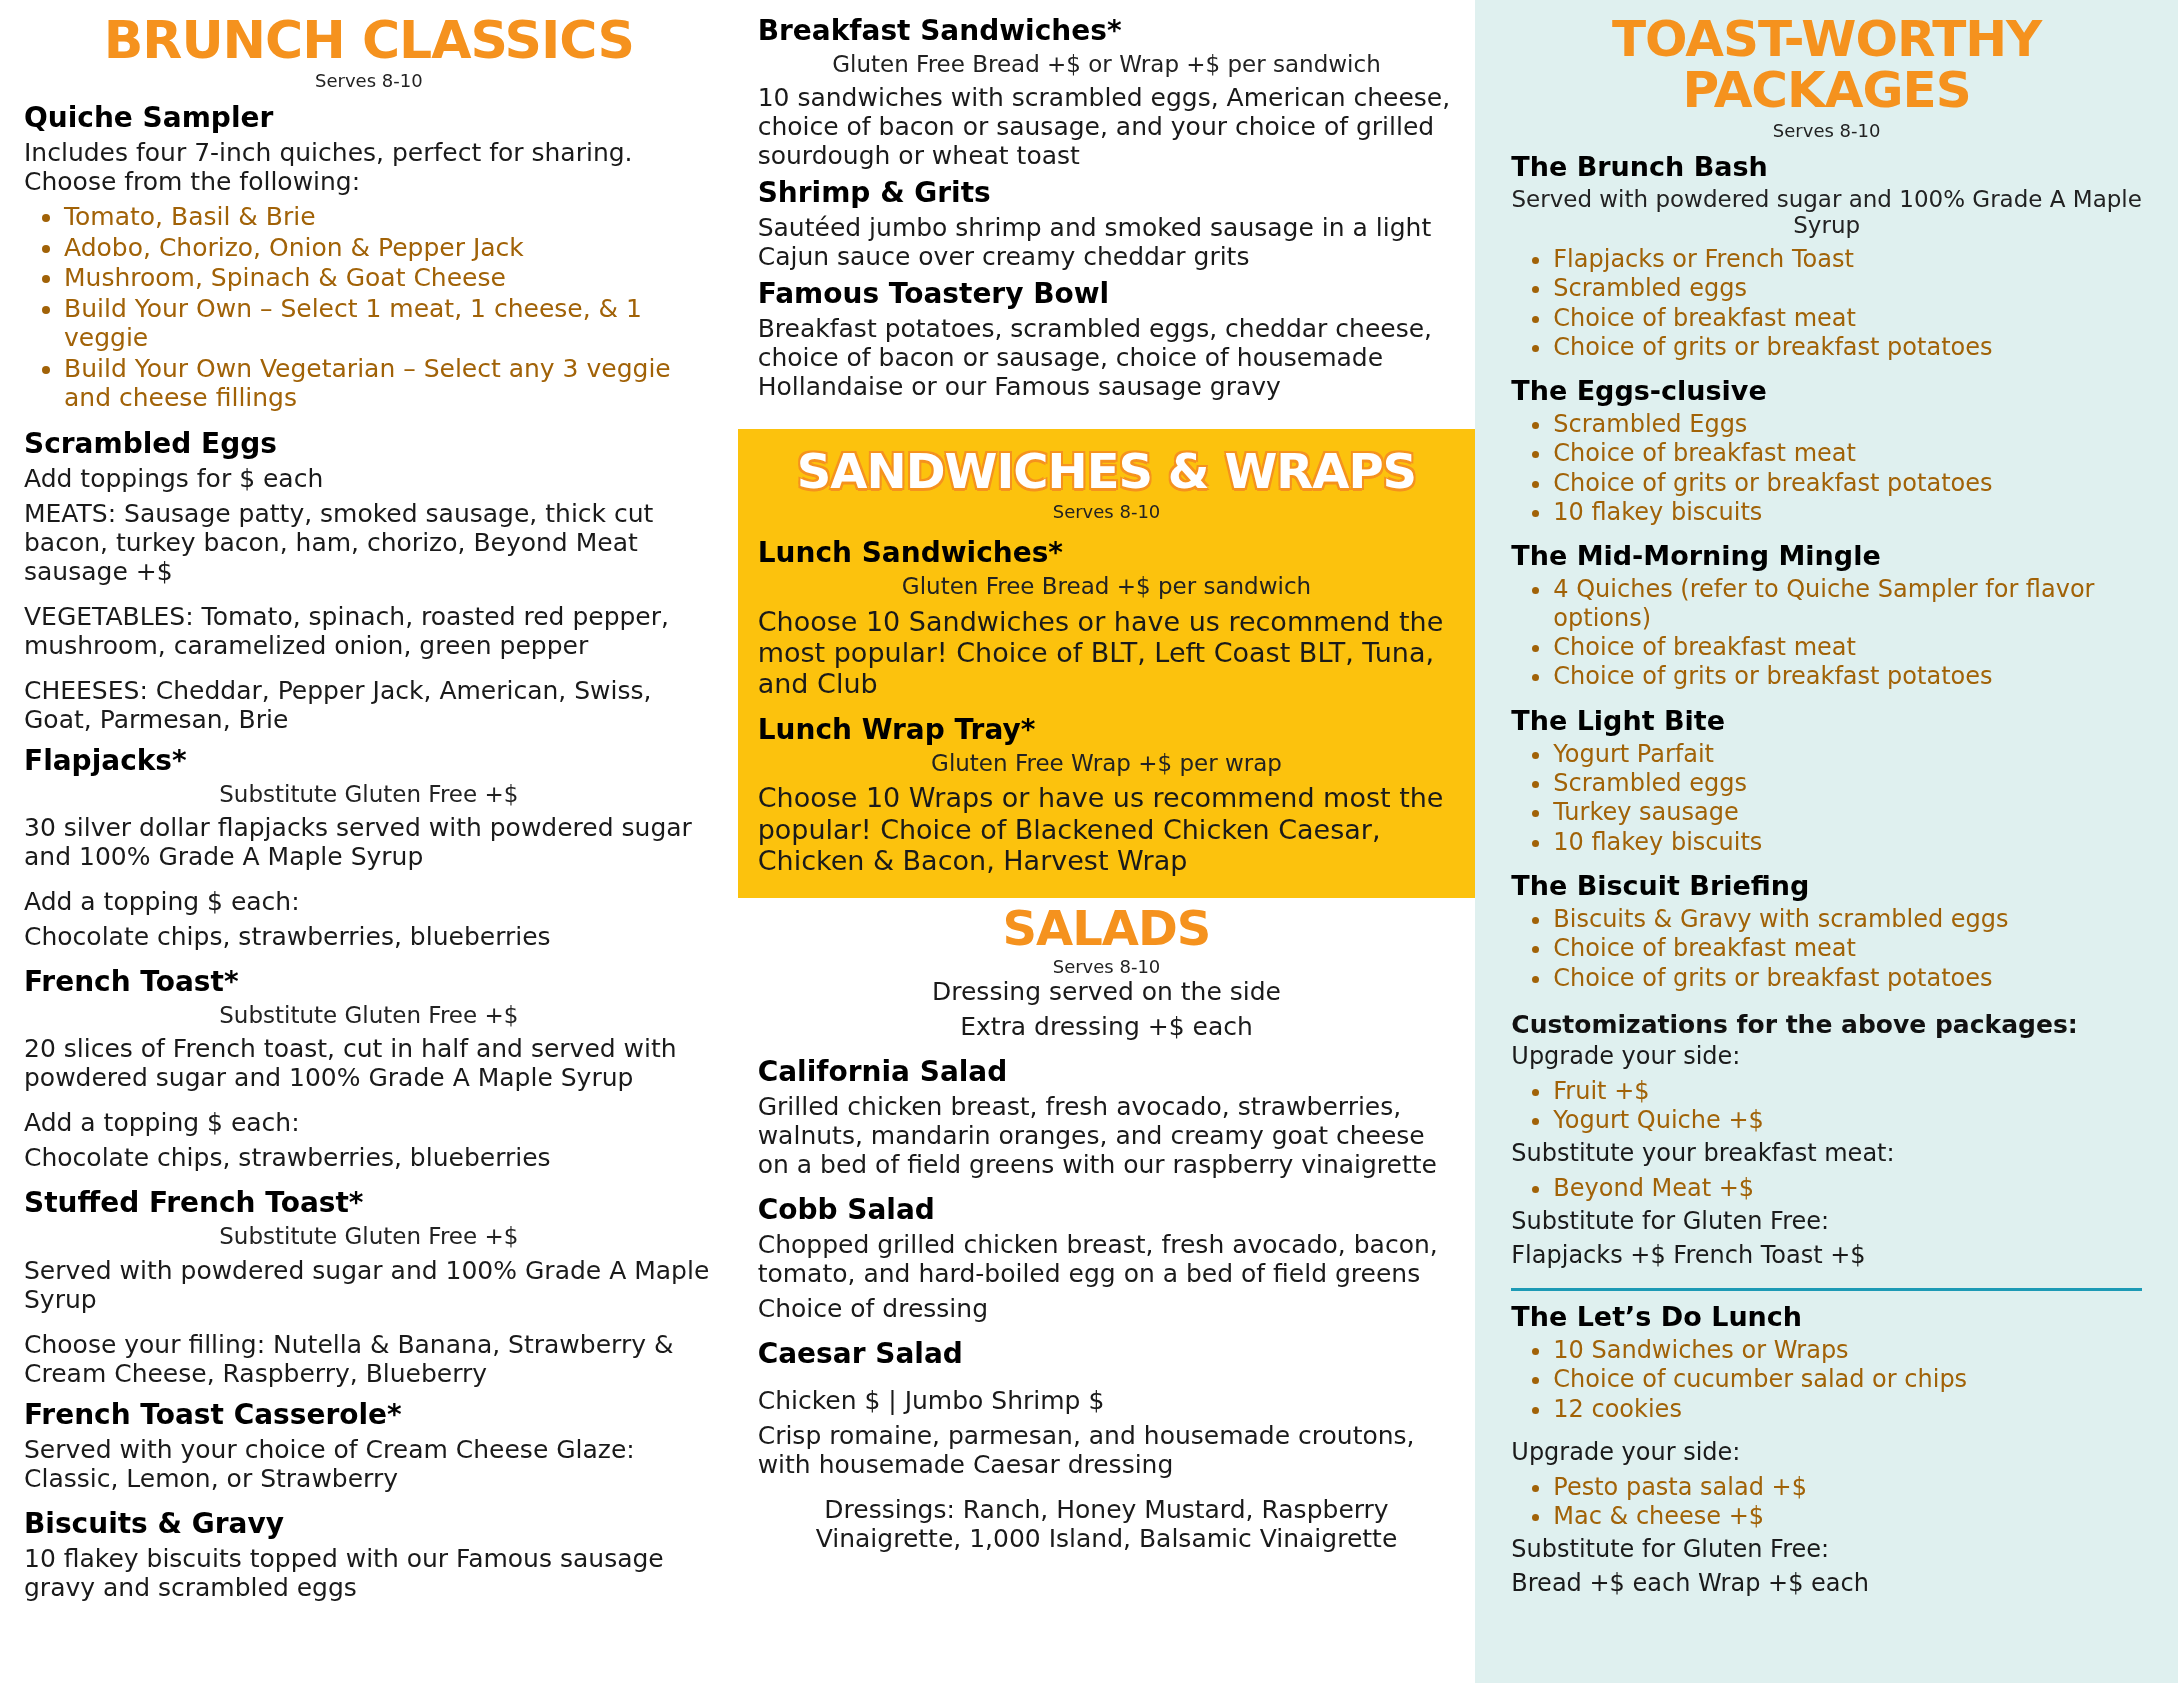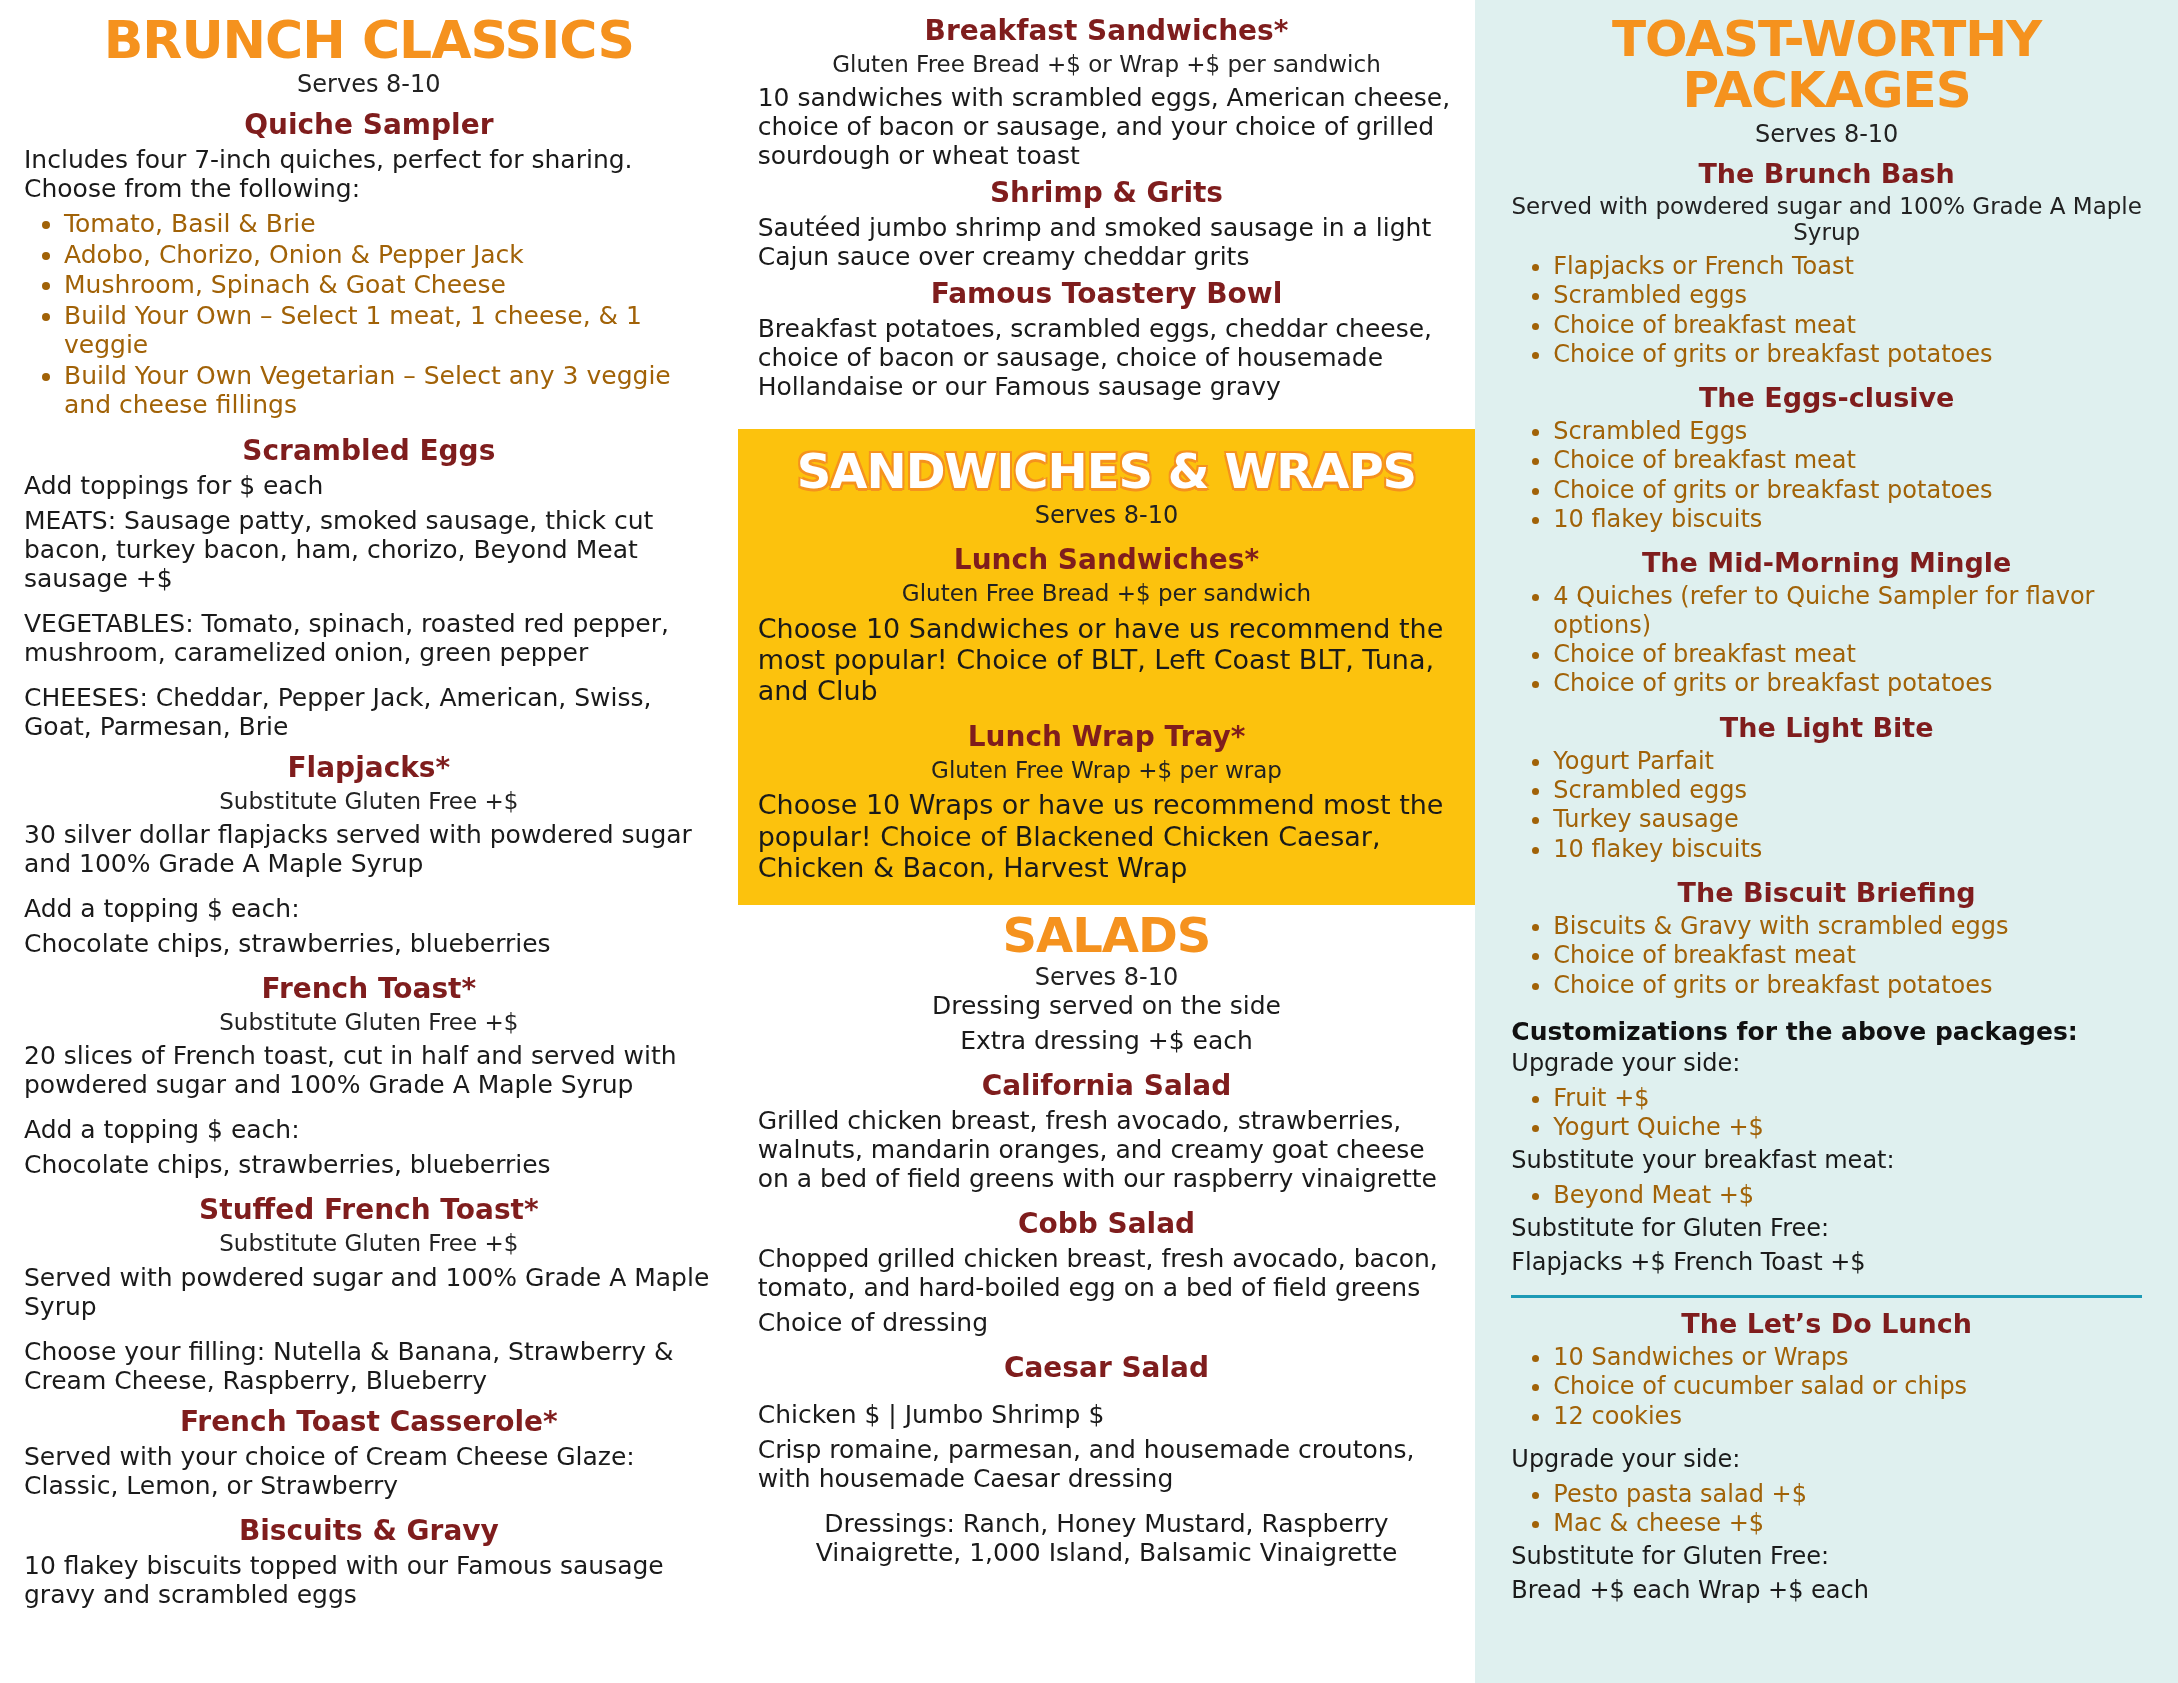--- a/index.html
+++ b/index.html
@@ -21,27 +21,27 @@
     font-family:"DejaVu Sans", sans-serif;
     font-weight:bold;
     color:#f5921e;
     font-size:52px;
     letter-spacing:-1px;
     text-align:center;
     line-height:1.0;
     margin:0 0 4px 0;
   }
   .banner-title.small { font-size:48px; }
-  .serves { text-align:center; font-size:24px; color:#222; margin:0 0 10px 0; }
+  .serves { text-align:center; font-size:18px; color:#222; margin:0 0 10px 0; }
 
   h3.item {
-    text-align:center;
+    text-align:left;
     font-size:28px;
     font-weight:bold;
-    color:#7f1d1d;
+    color:#000000;
     margin:14px 0 4px 0;
   }
   h3.item.tight { margin-top:10px; }
   .sub { text-align:center; font-size:23px; color:#222; margin:0 0 6px 0; line-height:1.15; }
 
   p.body { font-size:25px; color:#1a1a1a; margin:0 0 6px 0; line-height:1.16; }
   p.body.center { text-align:center; }
   p.gap { margin-top:16px; }
 
   ul { margin:2px 0 6px 0; padding-left:40px; }

